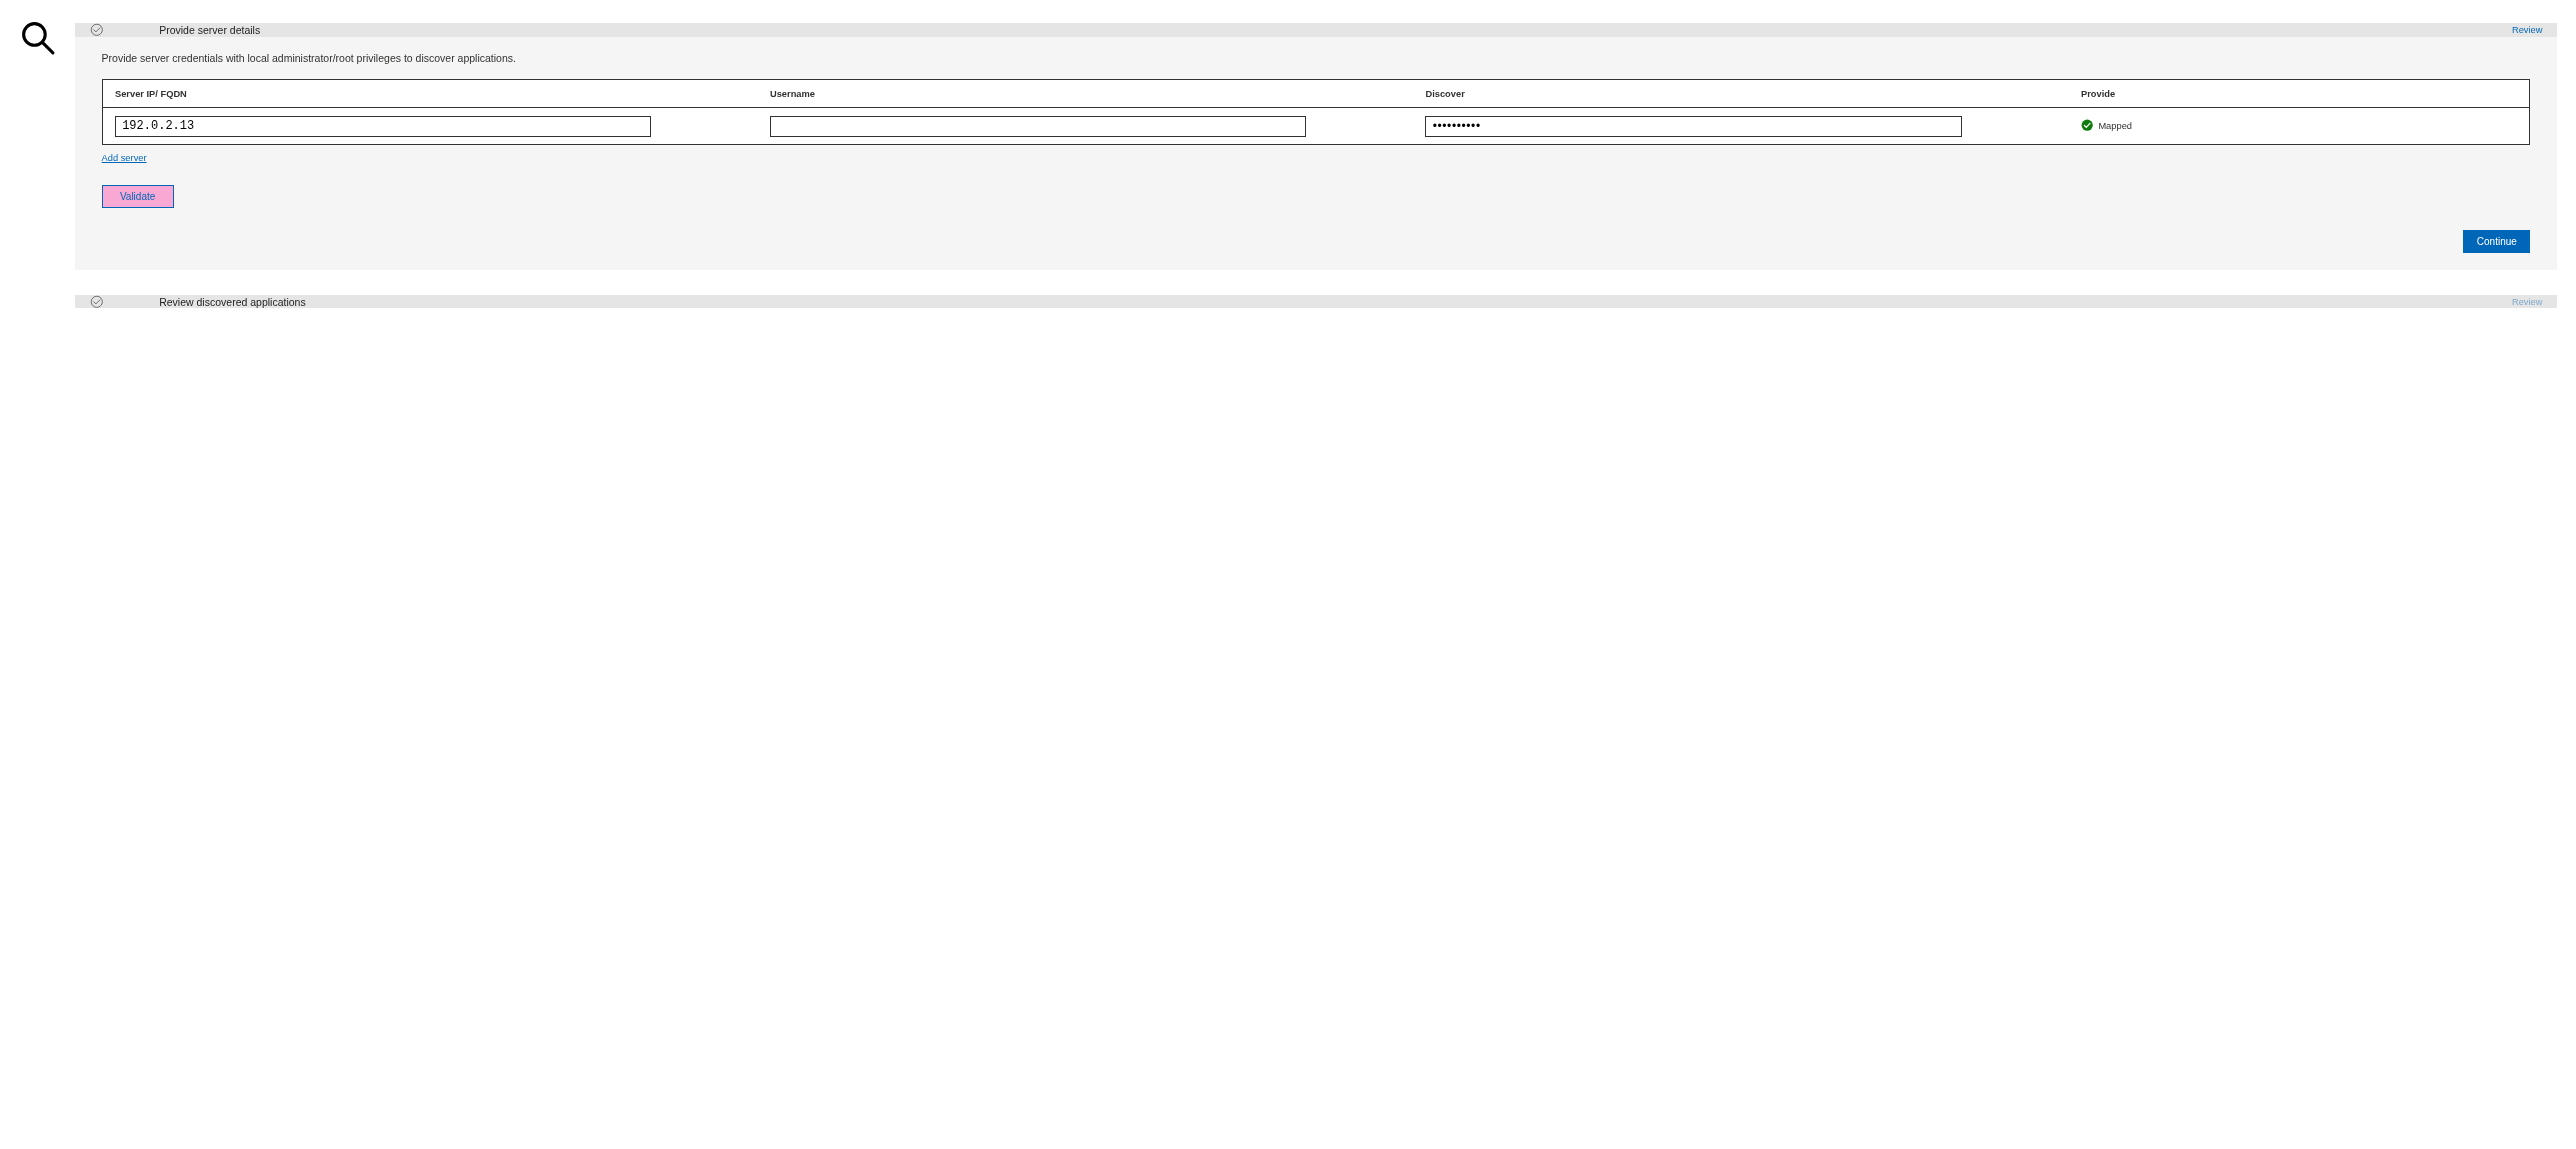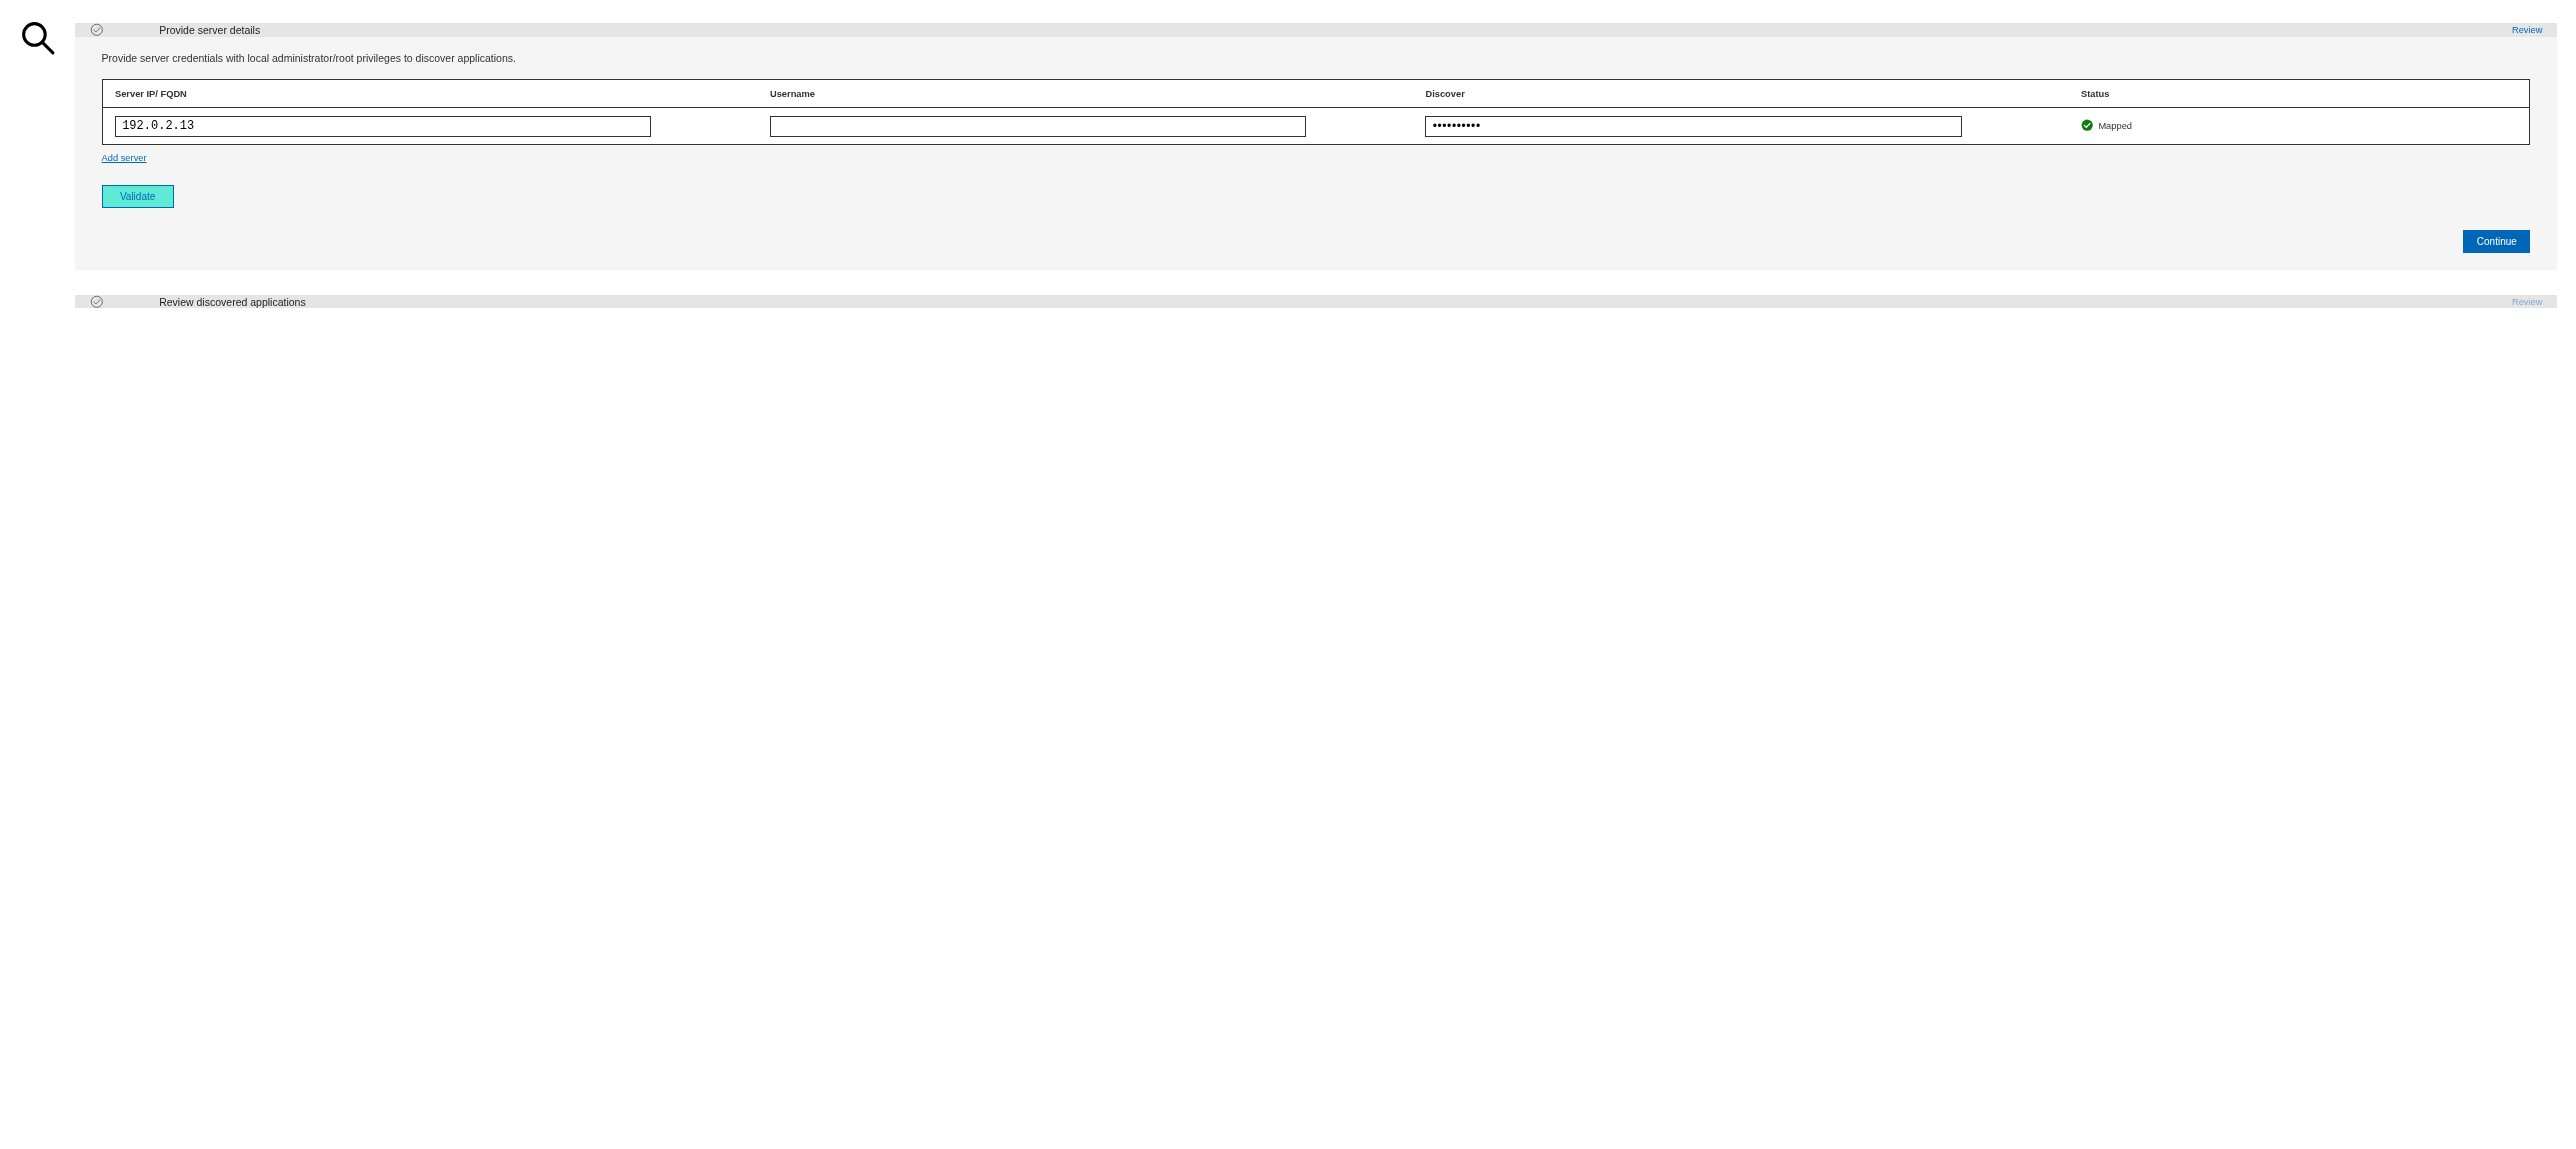--- a/index.html
+++ b/index.html
@@ -168,21 +168,21 @@
     font-size: 9.3px;
     display: inline-block;
     margin-top: 7.4px;
     cursor: pointer;
   }
   .validate-btn {
     margin-top: 22px;
     display: inline-block;
     border: 1.2px solid #0067b8;
     color: #0067b8;
-    background: #5eead4;
+    background: #f9a8d4;
     padding: 5px 17.3px;
     font-size: 10px;
     cursor: pointer;
   }
   .continue-row {
     display: flex;
     justify-content: flex-end;
     margin-top: 22px;
   }
   .continue-btn {
@@ -225,21 +225,21 @@
 
     <div class="step-body">
       <p class="step-instruction">Provide server credentials with local administrator/root privileges to discover applications.</p>
 
       <table class="server-table">
         <thead>
           <tr>
             <th>Server IP/ FQDN</th>
             <th>Username</th>
             <th>Discover</th>
-            <th>Status</th>
+            <th>Provide</th>
           </tr>
         </thead>
         <tbody>
           <tr>
             <td>
               <input class="tbl-input" type="text" value="192.0.2.13" style="">
             </td>
             <td>
               <input class="tbl-input" type="text" value="" style="">
             </td>

